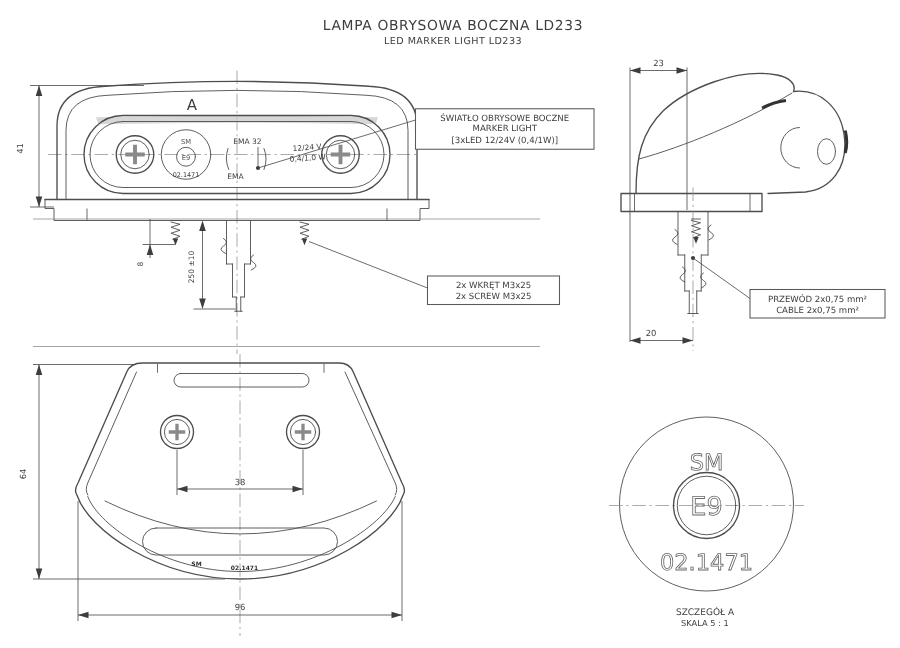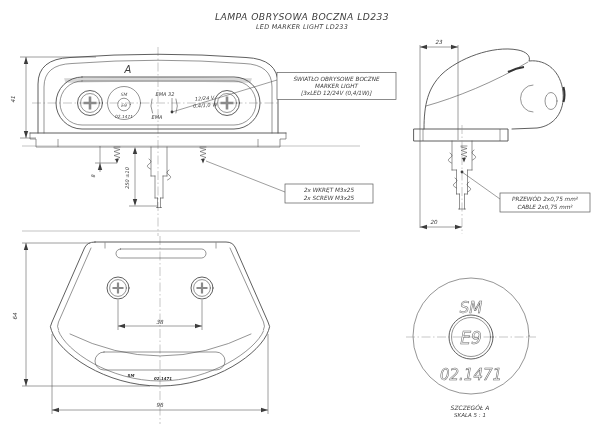--- a/index.html
+++ b/index.html
@@ -1,16 +1,16 @@
 <!DOCTYPE html>
 <html style="--line: #4d4d4d; --text: #3d3d3d; --background: #ffffff; --lens-tint: #c9c9c9;"><head>
 <meta charset="utf-8">
 <style>
   html,body{margin:0;padding:0;background:#fff;}
-  .page{position:relative;width:600px;height:432px;background:var(--background,#fff);overflow:hidden;font-style:italic;}
+  .page{position:relative;width:600px;height:432px;background:var(--background,#fff);overflow:hidden;}
   svg{display:block;}
   .ln{fill:none;stroke:var(--line,#4d4d4d);stroke-width:.9;stroke-linejoin:round;stroke-linecap:round;}
   .thin{stroke-width:.6;}
   .xthin{stroke-width:.45;stroke:#7a7a7a;}
   .dim{fill:none;stroke:var(--line,#4d4d4d);stroke-width:.55;}
   .cl{fill:none;stroke:#8f8f8f;stroke-width:.5;stroke-dasharray:9 2.5 1.5 2.5;}
   .arr{fill:var(--text,#3d3d3d);stroke:none;}
   .box{fill:#fff;stroke:#5a5a5a;stroke-width:.7;}
   .tint{fill:var(--lens-tint,#c9c9c9);opacity:.75;stroke:none;}
   .cross{fill:none;stroke:#8a8a8a;stroke-width:2.6;stroke-linecap:butt;}

